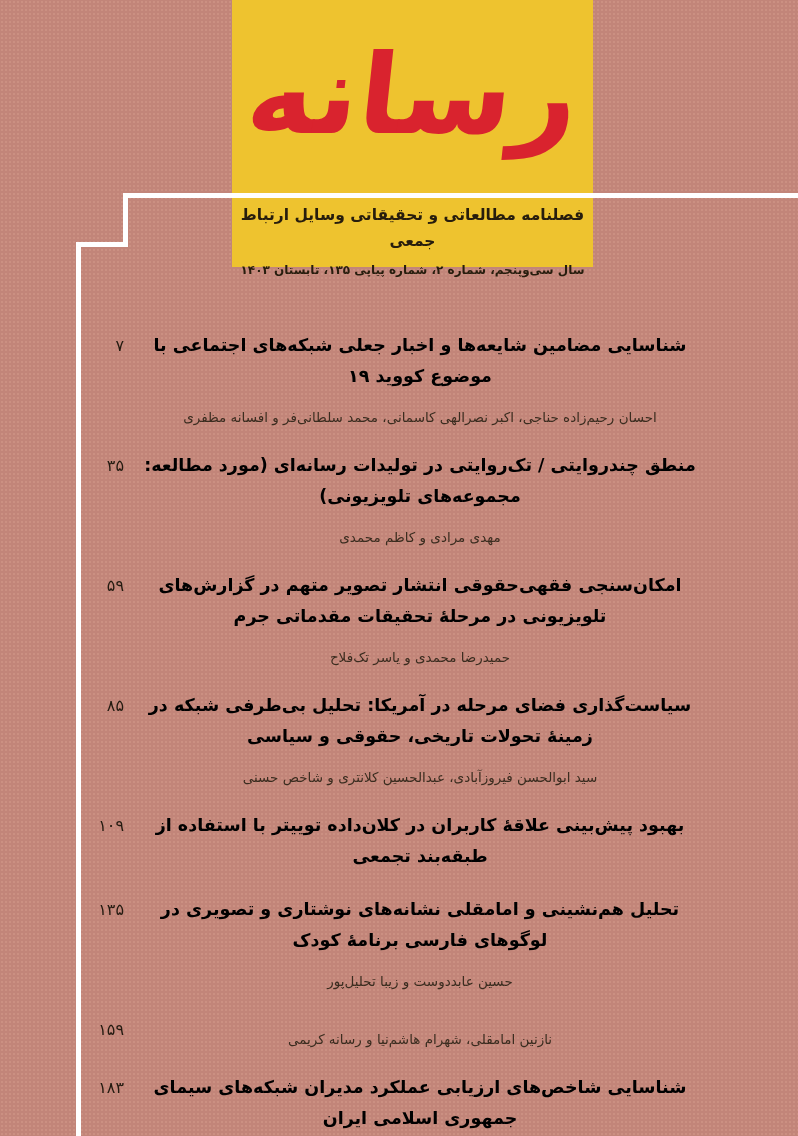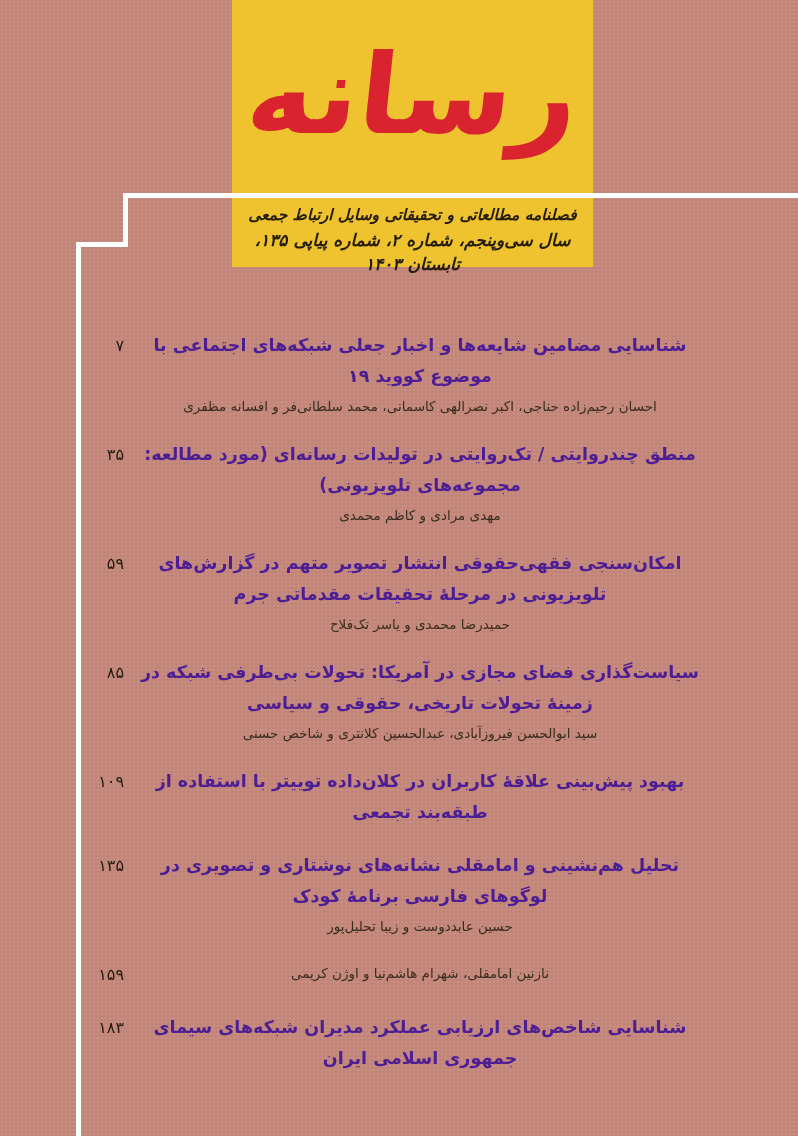--- a/index.html
+++ b/index.html
@@ -29,47 +29,47 @@
     overflow: hidden;
   }
   .logo {
     font-size: 96px; font-weight: bold; color: #d9232e;
     line-height: 1;
     transform: scale(1.18, 1.15) skewX(-6deg);
     white-space: nowrap;
   }
   .mast-text {
     position: absolute; top: 202px; left: 4px; right: 4px;
-    text-align: center; color: #271d0d; font-style: italic;
+    text-align: center; color: #271d0d;
   }
   .subtitle   { font-weight: bold; font-size: 15.5px; line-height: 26px; }
-  .issue-line { font-weight: bold; font-size: 17px; line-height: 24px; }
+  .issue-line { font-weight: bold; font-size: 12px; line-height: 32px; }
 
   
   .hline { position: absolute; left: 123px; top: 193px; width: 675px; height: 5px; background: #ffffff; z-index: 2; }
   .vseg  { position: absolute; left: 123px; top: 193px; width: 5px;  height: 54px; background: #ffffff; z-index: 2; }
   .hseg  { position: absolute; left: 76px;  top: 242px; width: 52px; height: 5px;  background: #ffffff; z-index: 2; }
   .vline { position: absolute; left: 76px;  top: 242px; width: 5px;  height: 894px; background: #ffffff; z-index: 2; }
 
   
   .toc {
     position: absolute; top: 330px; left: 88px; right: 96px;
     z-index: 3;
   }
   .row {
     display: flex; justify-content: space-between; align-items: flex-start;
     margin-bottom: 22px;
   }
   .entry { flex: 1; text-align: center; padding-left: 14px; }
   .title {
     font-weight: bold; font-size: 17.5px; line-height: 31px;
-    color: #4c1d95;
+    color: #000000;
   }
   .authors {
-    font-size: 13.5px; line-height: 22px; margin-top: 3px;
+    font-size: 13.5px; line-height: 22px; margin-top: 14px;
     color: #3a2c1f;
   }
   .pagenum {
     flex: none; width: 36px; text-align: right;
     font-size: 16px; line-height: 31px; font-weight: normal;
     color: #231a10;
   }
 </style>
 </head>
 <body>
@@ -109,21 +109,21 @@
   <div class="row">
     <div class="entry">
       <div class="title">امکان‌سنجی فقهی‌حقوقی انتشار تصویر متهم در گزارش‌های تلویزیونی در مرحلهٔ تحقیقات مقدماتی جرم</div>
       <div class="authors">حمیدرضا محمدی و یاسر تک‌فلاح</div>
     </div>
     <div class="pagenum">۵۹</div>
   </div>
 
   <div class="row">
     <div class="entry">
-      <div class="title">سیاست‌گذاری فضای مجازی در آمریکا: تحولات بی‌طرفی شبکه در زمینهٔ تحولات تاریخی، حقوقی و سیاسی</div>
+      <div class="title">سیاست‌گذاری فضای مرحله در آمریکا: تحلیل بی‌طرفی شبکه در زمینهٔ تحولات تاریخی، حقوقی و سیاسی</div>
       <div class="authors">سید ابوالحسن فیروزآبادی، عبدالحسین کلانتری و شاخص حسنی</div>
     </div>
     <div class="pagenum">۸۵</div>
   </div>
 
   <div class="row">
     <div class="entry">
       <div class="title">بهبود پیش‌بینی علاقهٔ کاربران در کلان‌داده توییتر با استفاده از طبقه‌بند تجمعی</div>
     </div>
     <div class="pagenum">۱۰۹</div>
@@ -132,21 +132,21 @@
   <div class="row">
     <div class="entry">
       <div class="title">تحلیل هم‌نشینی و امامقلی نشانه‌های نوشتاری و تصویری در لوگوهای فارسی برنامهٔ کودک</div>
       <div class="authors">حسین عابددوست و زیبا تحلیل‌پور</div>
     </div>
     <div class="pagenum">۱۳۵</div>
   </div>
 
   <div class="row">
     <div class="entry">
-      <div class="authors">نازنین امامقلی، شهرام هاشم‌نیا و اوژن کریمی</div>
+      <div class="authors">نازنین امامقلی، شهرام هاشم‌نیا و رسانه کریمی</div>
     </div>
     <div class="pagenum">۱۵۹</div>
   </div>
 
   <div class="row">
     <div class="entry">
       <div class="title">شناسایی شاخص‌های ارزیابی عملکرد مدیران شبکه‌های سیمای جمهوری اسلامی ایران</div>
 
     </div>
     <div class="pagenum">۱۸۳</div>

